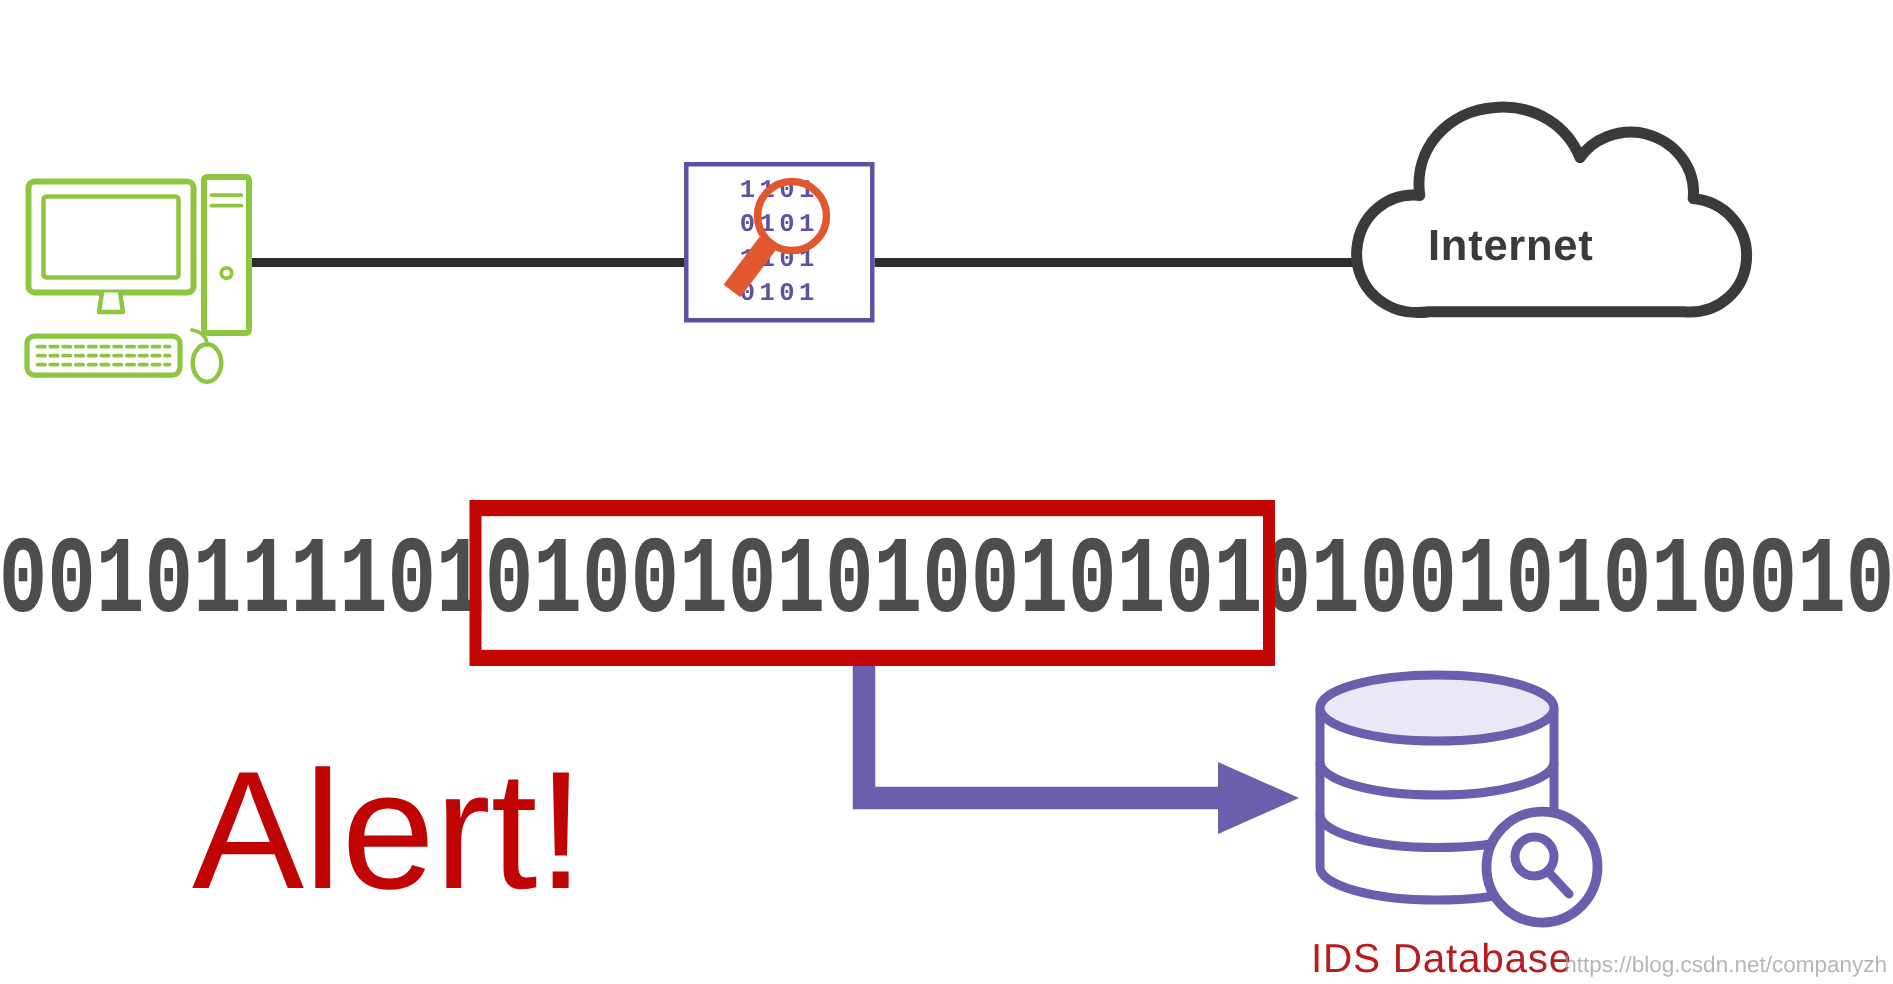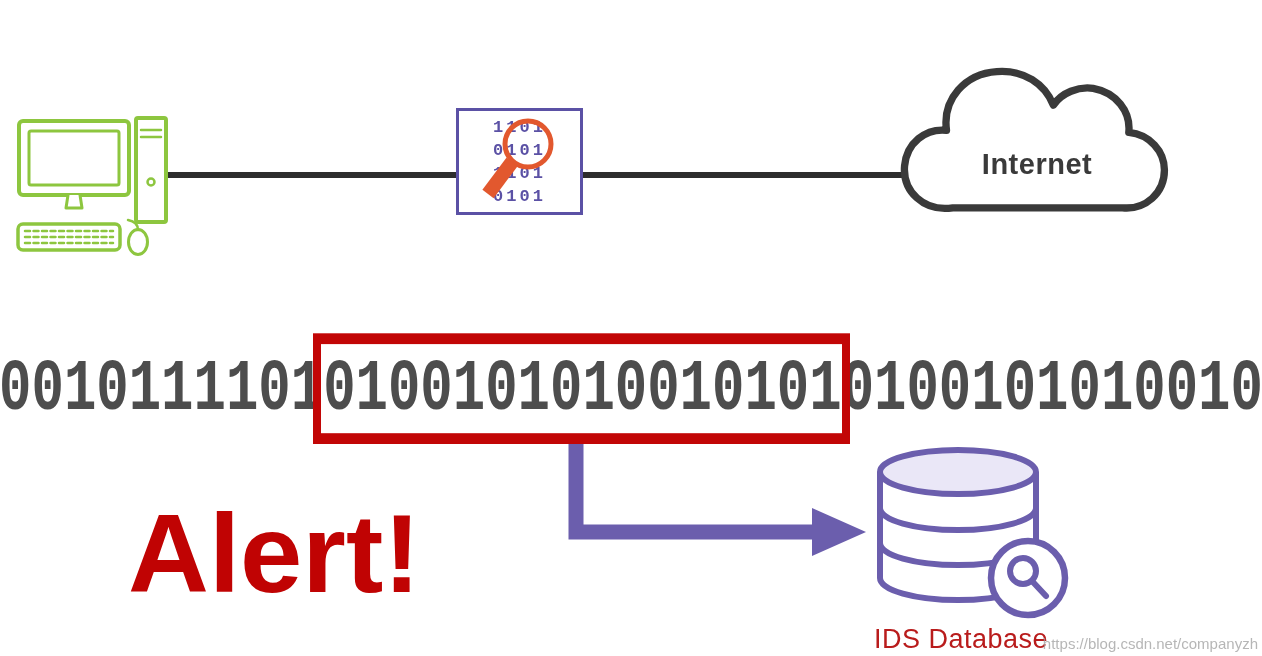--- a/index.html
+++ b/index.html
@@ -28,21 +28,21 @@
   }
   .sensor-row {
     font-family: "Liberation Mono", monospace; font-weight: 700;
     font-size: 17px; line-height: 23px; letter-spacing: 3px; color: #5b51a5;
   }
   .magnifier-svg { position: absolute; left: 468px; top: 114px; z-index: 4; }
 
   
   .cloud-svg { position: absolute; left: 892px; top: 46px; z-index: 2; }
   .internet-label {
-    position: absolute; left: 952px; top: 148px; width: 170px; text-align: center;
+    position: absolute; left: 952px; top: 148px; width: 170px; text-align: left;
     font-size: 29px; font-weight: 700; color: #3a3a3a; letter-spacing: 0.5px; z-index: 3;
   }
 
   
   .stream {
     position: absolute; left: 0; right: 0; top: 360px; height: 60px; line-height: 60px;
     display: flex; justify-content: center; white-space: pre;
     font-family: "Liberation Mono", monospace; font-weight: 700;
     font-size: 54px; color: #4d4d4d;
     transform: scaleY(1.35); transform-origin: 50% 50%;
@@ -53,21 +53,21 @@
     position: absolute; left: -10px; right: -8px; top: -12px; bottom: -10px;
     border: 8px solid #c20606; pointer-events: none;
   }
 
   
   .connector-svg { position: absolute; left: 560px; top: 444px; z-index: 2; }
 
   
   .alert-label {
     position: absolute; left: 128px; top: 498px; line-height: 1;
-    font-size: 112px; font-weight: 700; color: #c00303; z-index: 3;
+    font-size: 112px; font-weight: 400; color: #c00303; z-index: 3;
   }
 
   
   .db-svg { position: absolute; left: 876px; top: 446px; z-index: 3; }
   .db-label {
     position: absolute; left: 874px; top: 624px; width: 240px;
     font-size: 27px; color: #b91c1c; letter-spacing: 0.5px; z-index: 3;
   }
 
   

